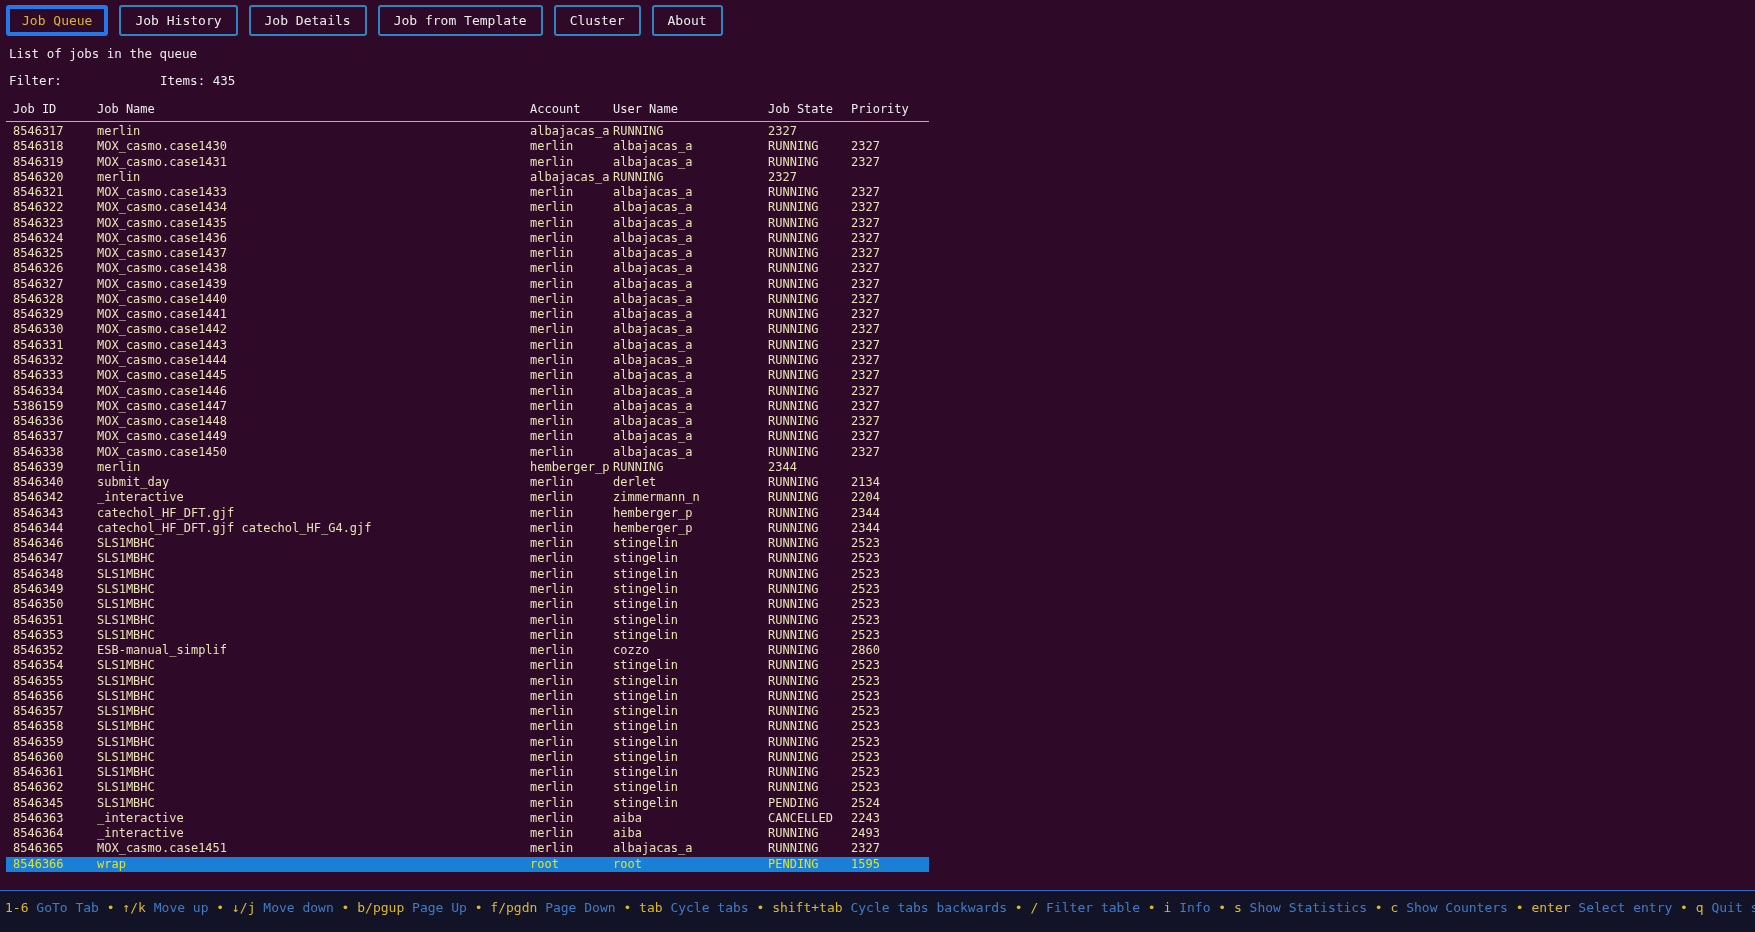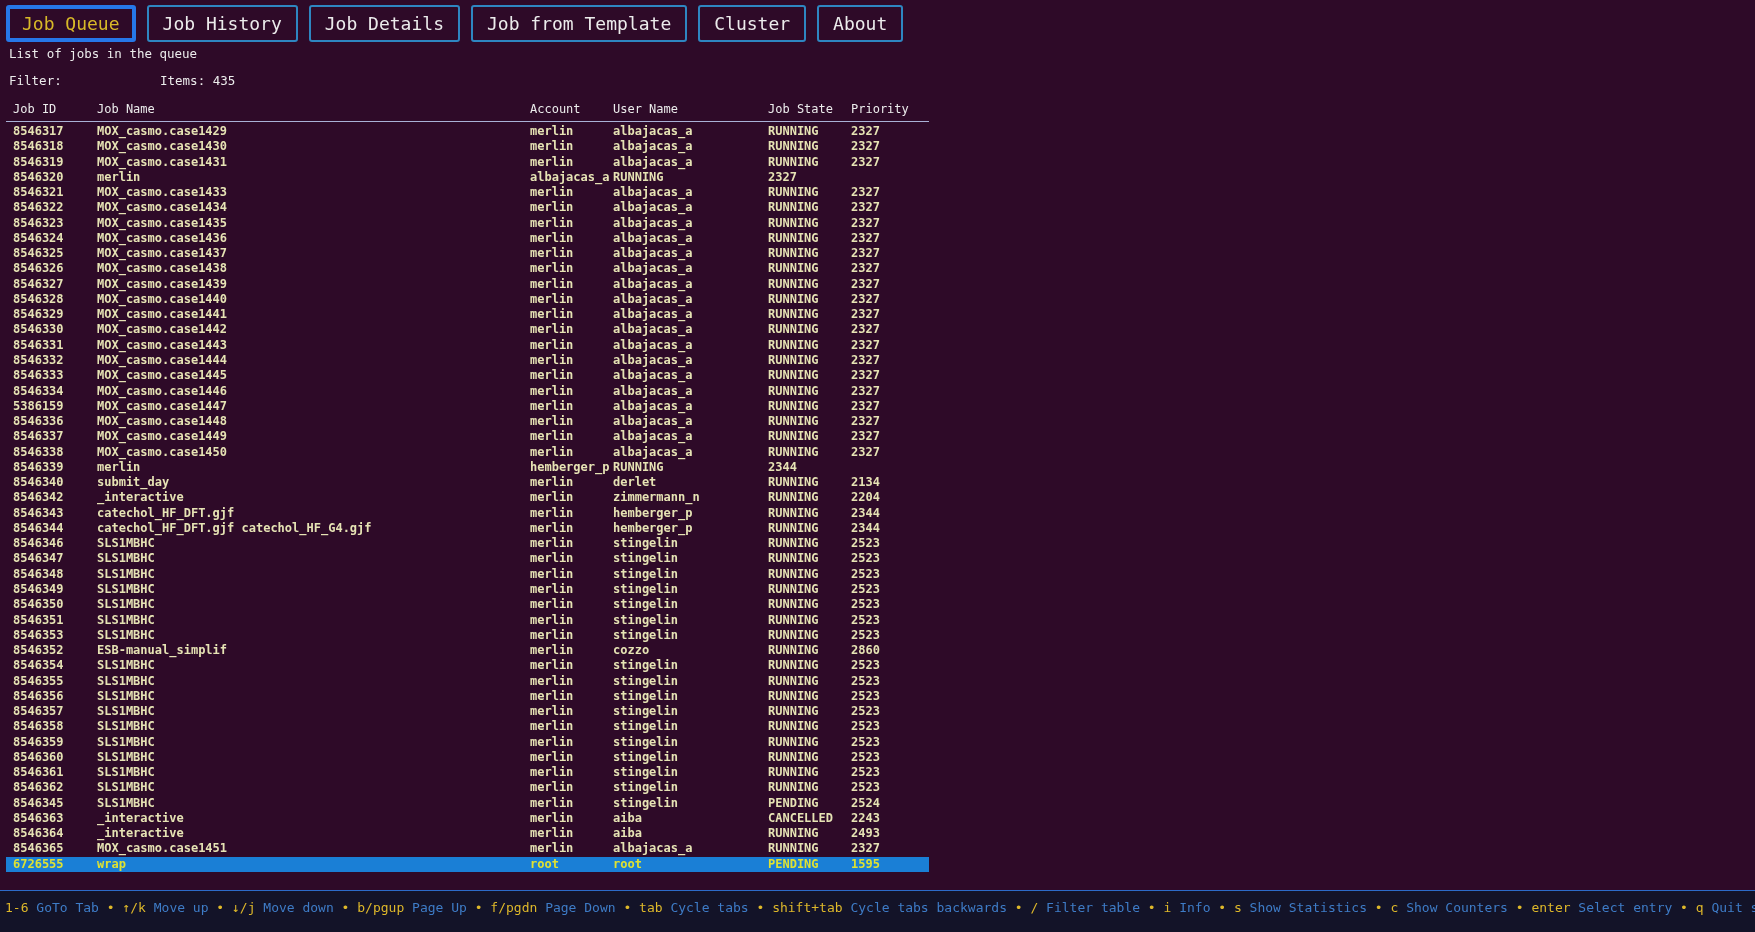--- a/index.html
+++ b/index.html
@@ -13,42 +13,42 @@
   body{
     position:relative;
     background:var(--background);
     font-family:"DejaVu Sans Mono","Liberation Mono",monospace;
     color:var(--row-text);
   }
   
   .tab-bar{position:absolute;top:5px;left:6px;display:flex;gap:11px;align-items:stretch;}
   .tab{
     border:2px solid var(--tab-border);border-radius:3px;
-    padding:6px 14px;font-size:18px;color:var(--header-text);
+    padding:6px 14px;font-size:13px;color:var(--header-text);
     white-space:nowrap;cursor:default;background:var(--background);
   }
   .tab.active{
     border:4px solid var(--active-tab-border);
     padding:4px 12px;color:var(--active-tab-text);
   }
   
   .subtitle{position:absolute;top:46px;left:9px;font-size:12.5px;color:var(--header-text);white-space:nowrap;}
   .filter-line{position:absolute;top:73px;left:9px;font-size:12.5px;color:var(--header-text);white-space:nowrap;}
   .filter-line .items{position:absolute;left:151px;top:0;}
   .filter-value{display:inline-block;min-width:40px;}
   
   .grid{display:grid;grid-template-columns:84px 433px 83px 155px 83px 78px;padding-left:7px;}
   .table-header{
     position:absolute;top:102px;left:6px;width:923px;height:20px;
     font-size:12px;color:var(--header-text);
     border-bottom:1px solid var(--header-underline);
     padding-bottom:4px;
   }
   .table-header span{white-space:nowrap;}
-  .rows{position:absolute;top:124px;left:6px;width:923px;font-weight:bold;}
+  .rows{position:absolute;top:124px;left:6px;width:923px;}
   .row{height:15.28px;line-height:15.28px;font-size:12px;color:var(--row-text);white-space:nowrap;}
   .row span{overflow:hidden;white-space:nowrap;}
   .row.selected{background:var(--selected-row-bg);color:var(--selected-row-text);}
   
   .footer-area{
     position:absolute;left:0;right:0;top:890px;bottom:0;
     background:var(--footer-background);
     border-top:1px solid var(--divider);
   }
   .footer-bindings{
@@ -84,21 +84,20 @@
     <span>Job Name</span>
     <span>Account</span>
     <span>User Name</span>
     <span>Job State</span>
     <span>Priority</span>
   </div>
 
 <div class="rows">
     <div class="row grid">
       <span>8546317</span>
-      <span>MOX_casmo.case1429</span>
       <span>merlin</span>
       <span>albajacas_a</span>
       <span>RUNNING</span>
       <span>2327</span>
     </div>
     <div class="row grid">
       <span>8546318</span>
       <span>MOX_casmo.case1430</span>
       <span>merlin</span>
       <span>albajacas_a</span>
@@ -465,21 +464,21 @@
     </div>
     <div class="row grid">
       <span>8546365</span>
       <span>MOX_casmo.case1451</span>
       <span>merlin</span>
       <span>albajacas_a</span>
       <span>RUNNING</span>
       <span>2327</span>
     </div>
     <div class="row grid selected">
-      <span>6726555</span>
+      <span>8546366</span>
       <span>wrap</span>
       <span>root</span>
       <span>root</span>
       <span>PENDING</span>
       <span>1595</span>
     </div>
   </div>
 
 <div class="footer-area">
   <div class="footer-bindings"><span class="kb-key">1-6</span><span class="kb-desc"> GoTo Tab</span><span class="kb-sep"> • </span><span class="kb-key">↑/k</span><span class="kb-desc"> Move up</span><span class="kb-sep"> • </span><span class="kb-key">↓/j</span><span class="kb-desc"> Move down</span><span class="kb-sep"> • </span><span class="kb-key">b/pgup</span><span class="kb-desc"> Page Up</span><span class="kb-sep"> • </span><span class="kb-key">f/pgdn</span><span class="kb-desc"> Page Down</span><span class="kb-sep"> • </span><span class="kb-key">tab</span><span class="kb-desc"> Cycle tabs</span><span class="kb-sep"> • </span><span class="kb-key">shift+tab</span><span class="kb-desc"> Cycle tabs backwards</span><span class="kb-sep"> • </span><span class="kb-key">/</span><span class="kb-desc"> Filter table</span><span class="kb-sep"> • </span><span class="kb-key">i</span><span class="kb-desc"> Info</span><span class="kb-sep"> • </span><span class="kb-key">s</span><span class="kb-desc"> Show Statistics</span><span class="kb-sep"> • </span><span class="kb-key">c</span><span class="kb-desc"> Show Counters</span><span class="kb-sep"> • </span><span class="kb-key">enter</span><span class="kb-desc"> Select entry</span><span class="kb-sep"> • </span><span class="kb-key">q</span><span class="kb-desc"> Quit scom</span></div>

